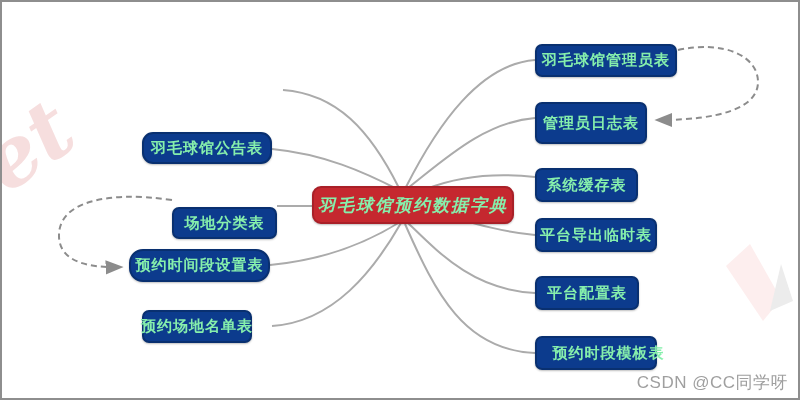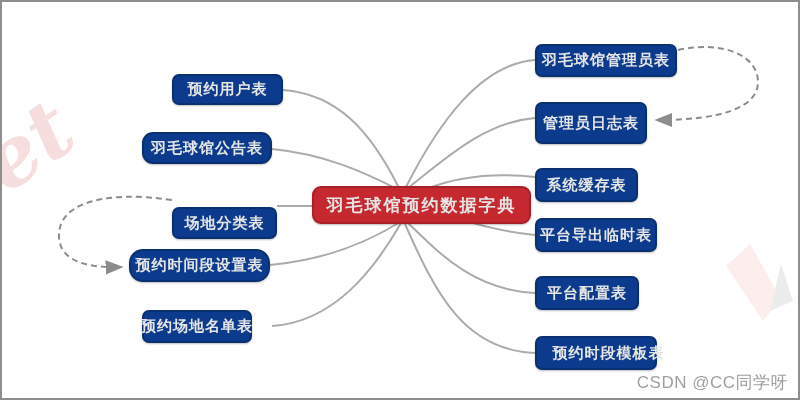--- a/index.html
+++ b/index.html
@@ -11,21 +11,21 @@
     box-sizing:border-box;
     overflow:hidden;
     font-family:"DejaVu Serif", serif;
   }
   .edges{position:absolute;left:0;top:0;width:800px;height:400px;}
   .node{
     position:absolute;
     background:#0c3b8d;
     border:2px solid #093070;
     border-radius:7px;
-    color:#e5e5e5;
+    color:#86efac;
     font-weight:bold;
     font-size:15px;
     display:flex;align-items:center;justify-content:center;
     box-sizing:border-box;
     white-space:nowrap;
     letter-spacing:1px;
     box-shadow:0 1px 2px rgba(0,0,0,0.25);
   }
   .node.center{
     background:#c5282f;
@@ -79,27 +79,26 @@
     </g>
 
     <g fill="none" stroke="#8c8c8c" stroke-width="2" stroke-dasharray="6 4">
       <path d="M 170 198 C 100 188 58 202 57 232 C 56 258 82 266 118 265" marker-end="url(#arrow)"></path>
       <path d="M 676 48 C 722 38 756 54 756 80 C 756 106 718 118 656 118" marker-end="url(#arrow)"></path>
     </g>
   </svg>
 
   <div class="wm-corner">et</div>
 
-  <div class="node" style="left:170px;top:72px;width:111px;height:31px;">预约用户表</div>
   <div class="node" style="left:140px;top:130px;width:130px;height:32px;border-radius:11px;">羽毛球馆公告表</div>
   <div class="node" style="left:170px;top:205px;width:105px;height:32px;text-align:right;">场地分类表</div>
   <div class="node" style="left:127px;top:247px;width:141px;height:33px;border-radius:14px;">预约时间段设置表</div>
   <div class="node" style="left:140px;top:308px;width:110px;height:33px;">预约场地名单表</div>
 
-  <div class="node center" style="left:310px;top:184px;width:219px;height:38px;">羽毛球馆预约数据字典</div>
+  <div class="node center" style="left:310px;top:184px;width:202px;height:38px;font-style:italic;">羽毛球馆预约数据字典</div>
 
   <div class="node" style="left:533px;top:42px;width:142px;height:33px;">羽毛球馆管理员表</div>
   <div class="node" style="left:533px;top:100px;width:112px;height:42px;">管理员日志表</div>
   <div class="node" style="left:533px;top:166px;width:103px;height:34px;">系统缓存表</div>
   <div class="node" style="left:533px;top:216px;width:122px;height:34px;">平台导出临时表</div>
   <div class="node" style="left:533px;top:274px;width:104px;height:34px;">平台配置表</div>
   <div class="node" style="left:533px;top:334px;width:122px;height:34px;padding-left:25px;">预约时段模板表</div>
 
   <div class="wm-csdn">CSDN @CC同学呀</div>
 

